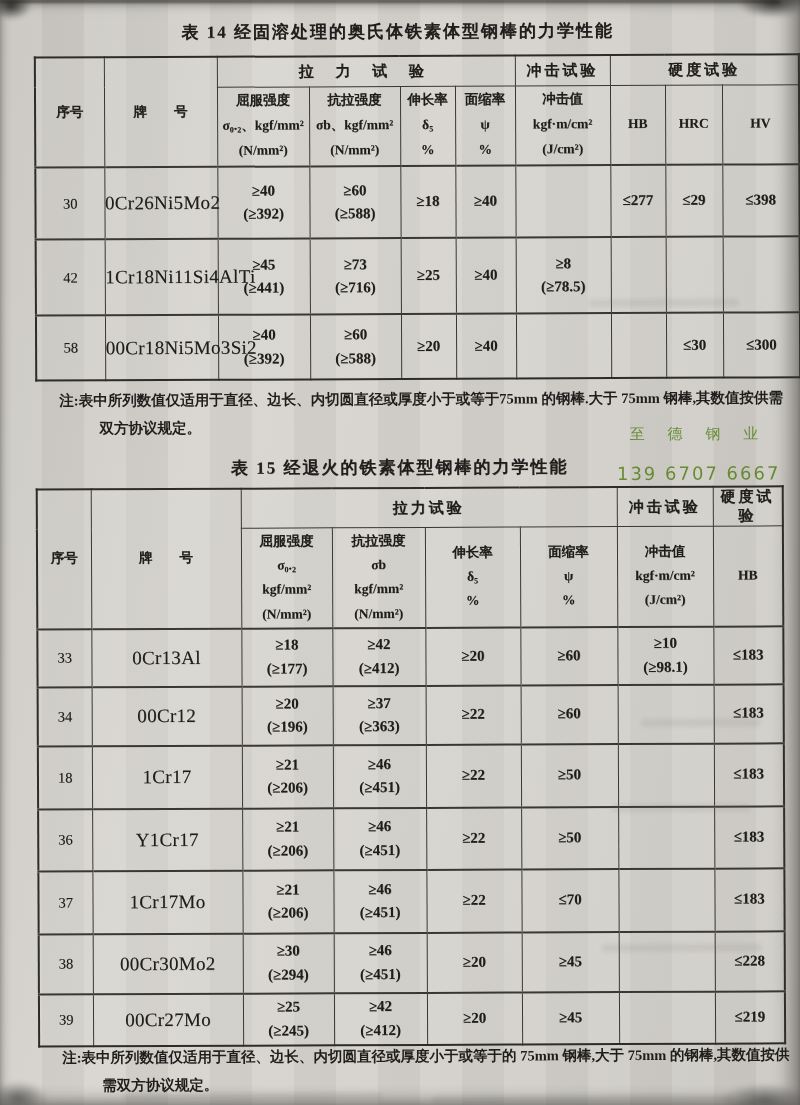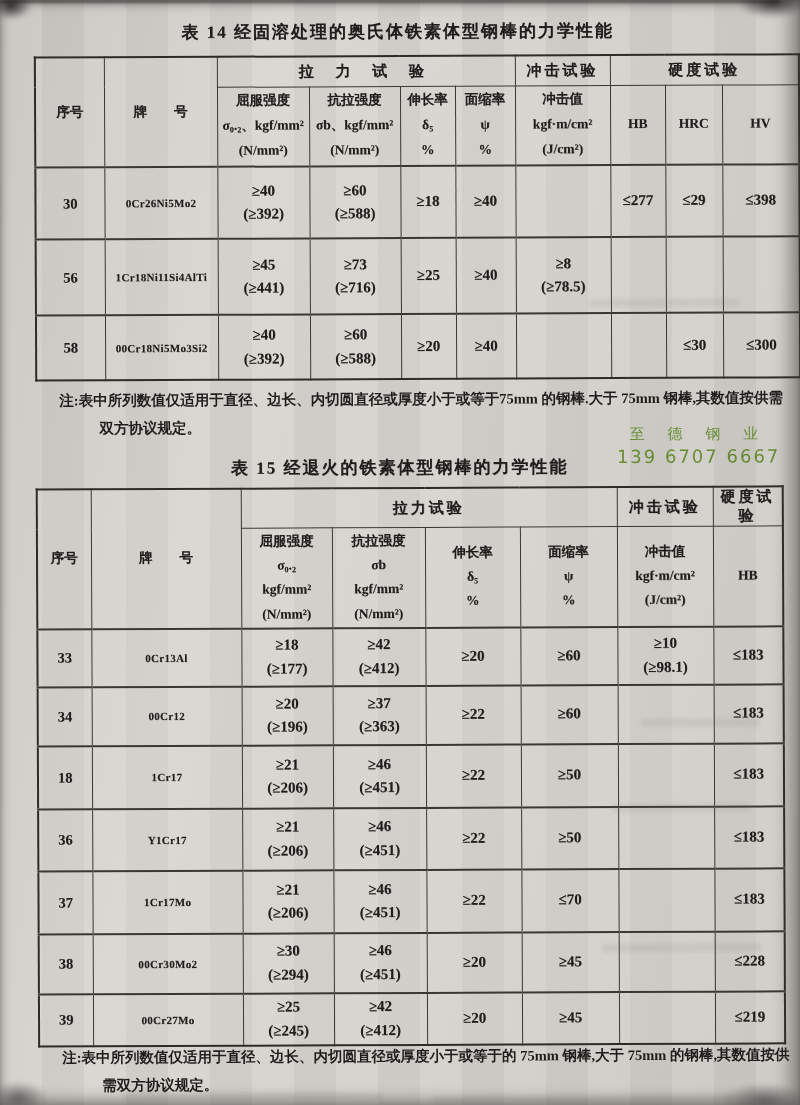--- a/index.html
+++ b/index.html
@@ -28,31 +28,31 @@
     white-space:pre-line; padding:0;
     text-shadow:0.3px 0.3px 0.5px rgba(31,30,28,0.4);
   }
   tr.grp td { border-bottom-width:1.6px; }
   tr.sub td { border-bottom-width:2px;margin-left:8px; }
   tr.data td { border-top-width:2px; }
   .group-h { font-size:15px; font-weight:700; letter-spacing:3px; }
   .ls-wide { letter-spacing:9px; }
   .sub-h  { font-size:13.5px; font-weight:700; line-height:1.85; }
   .sub-h4 { font-size:13.5px; font-weight:700; line-height:1.8; }
-  td.no    { font-size:14.5px; font-weight:700;margin-left:43px; }
-  td.grade { font-size:11px; font-weight:700; letter-spacing:0.3px; }
+  td.no    { font-size:14.5px; font-weight:400;margin-left:43px; }
+  td.grade { font-size:19px; font-weight:400; letter-spacing:0.3px; }
   td.val   { font-size:15px;   font-weight:600; line-height:1.55; }
   .note { position:absolute; font-size:14.5px; font-weight:700; line-height:1.9; }
   .note .l2 { display:block; padding-left:40px; }
   .watermark {
     position:absolute; top:426px; right:6px; width:190px; text-align:center;
     color:#4d7c0f; opacity:0.8; font-family:"DejaVu Sans","Liberation Sans",sans-serif;
   }
   .wm-company { font-size:15px; letter-spacing:9px; font-weight:400; }
-  .wm-phone   { font-size:18px; letter-spacing:2px; margin-top:2px; }
+  .wm-phone   { font-size:18px; letter-spacing:2px; margin-top:19px; }
   .vignette {
     position:absolute; inset:0; pointer-events:none;
     box-shadow:
       inset -12px 0 16px rgba(58,56,52,0.40),
       inset 0 5px 9px -3px rgba(40,39,37,0.55),
       inset 0 -9px 16px -6px rgba(58,56,52,0.42),
       inset 7px 0 12px -8px rgba(58,56,52,0.30);
   }
   .smudge { position:absolute; pointer-events:none; filter:blur(2px); }
   .sm-tl { left:-10px; top:-10px; width:42px; height:30px;
@@ -123,21 +123,21 @@
       <td class="val">≥60
 (≥588)</td>
       <td class="val">≥18</td>
       <td class="val">≥40</td>
       <td class="val"></td>
       <td class="val">≤277</td>
       <td class="val">≤29</td>
       <td class="val">≤398</td>
     </tr>
     <tr class="data" style="height:76px;">
-      <td class="no">56</td>
+      <td class="no">42</td>
       <td class="grade">1Cr18Ni11Si4AlTi</td>
       <td class="val">≥45
 (≥441)</td>
       <td class="val">≥73
 (≥716)</td>
       <td class="val">≥25</td>
       <td class="val">≥40</td>
       <td class="val">≥8
 (≥78.5)</td>
       <td class="val"></td>

